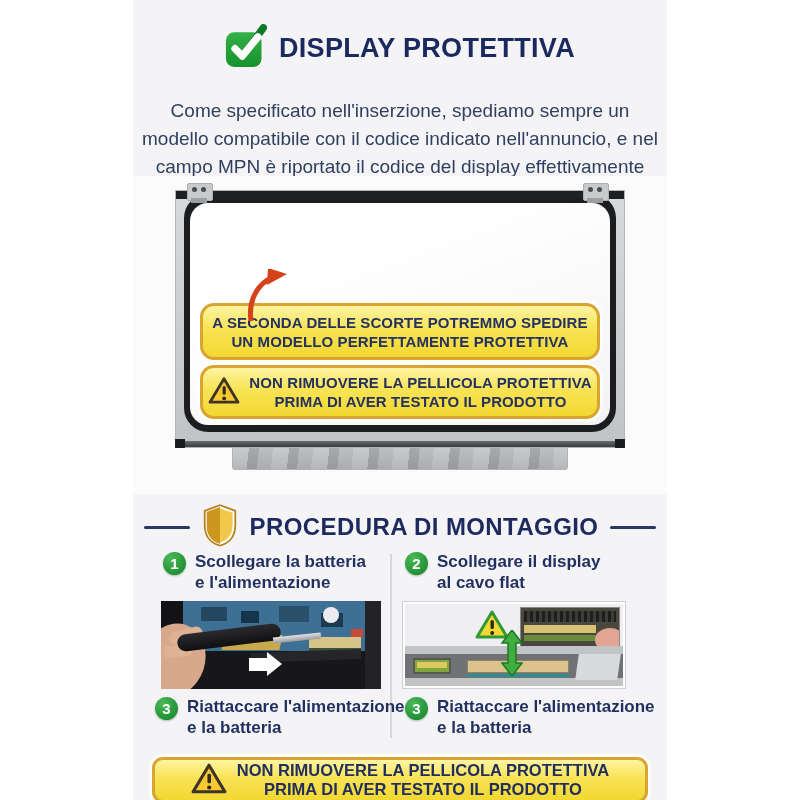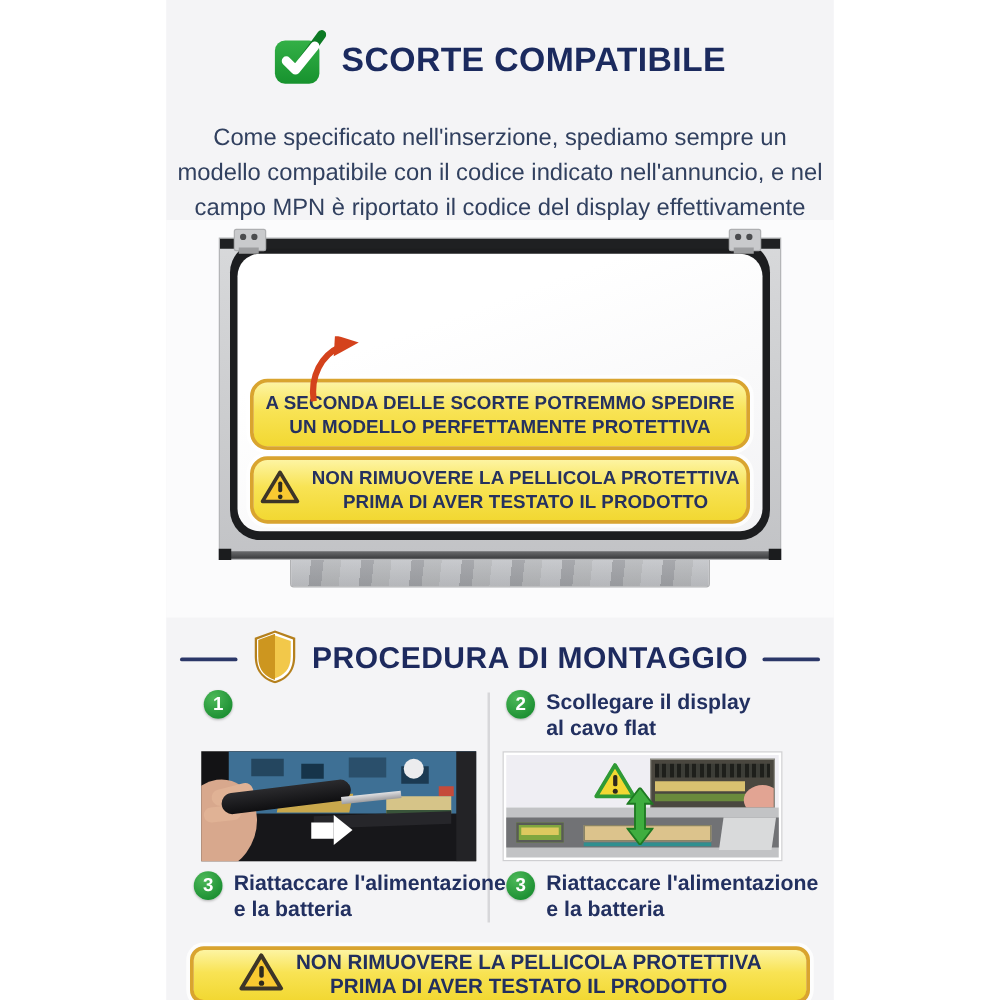--- a/index.html
+++ b/index.html
@@ -230,21 +230,21 @@
           <linearGradient id="cg" x1="0" y1="0" x2="0" y2="1">
             <stop offset="0" stop-color="#33b047"></stop>
               <stop offset="1" stop-color="#17922e"></stop>
           </linearGradient>
         </defs>
         <rect x="1" y="9" width="39" height="38" rx="9" fill="url(#cg)"></rect>
         <line x1="26" y1="26" x2="42" y2="4" stroke="#0c7a24" stroke-width="8" stroke-linecap="round"></line>
         <polyline points="11,27 19,35 36,14" fill="none" stroke="#ffffff" stroke-width="8" stroke-linecap="round" stroke-linejoin="round"></polyline>
       </svg>
     </span>
-    <span class="title">SCORTE COMPATIBILE</span>
+    <span class="title">DISPLAY PROTETTIVA</span>
   </div>
   <p class="intro">Come specificato nell'inserzione, spediamo sempre un modello compatibile con il codice indicato nell'annuncio, e nel campo MPN è riportato il codice del display effettivamente inviato.</p>
 
   <div class="photo-bg">
     <div class="panel">
       <div class="bracket left">
         <span class="hole h1"></span>
           <span class="hole h2"></span>
           <span class="notch"></span>
       </div>
@@ -309,21 +309,22 @@
     </span>
     <span class="proc-title">PROCEDURA DI MONTAGGIO</span>
     <span class="proc-line"></span>
   </div>
 
   <div class="v-divider"></div>
 
   <div class="step-row step1">
     <span class="step-num">1</span>
     <span class="step-text">
-      <br>
+      <span>Scollegare la batteria</span><br>
+      <span>e l'alimentazione</span>
     </span>
   </div>
 
   <div class="step-row step2">
     <span class="step-num">2</span>
     <span class="step-text">
       <span>Scollegare il display</span><br>
       <span>al cavo flat</span>
     </span>
   </div>

